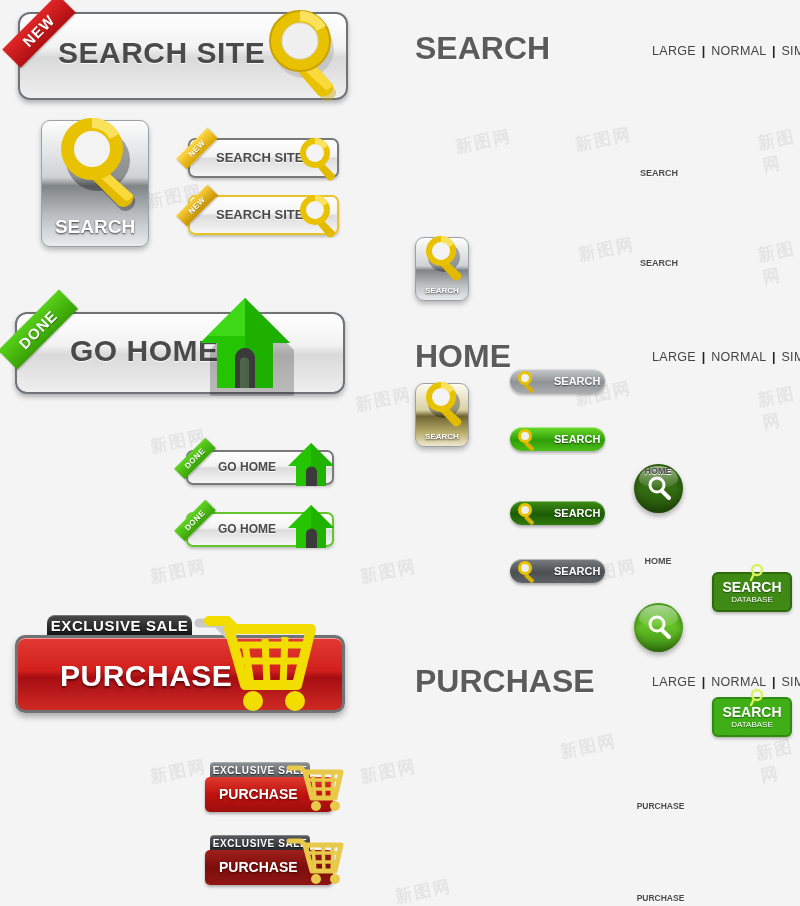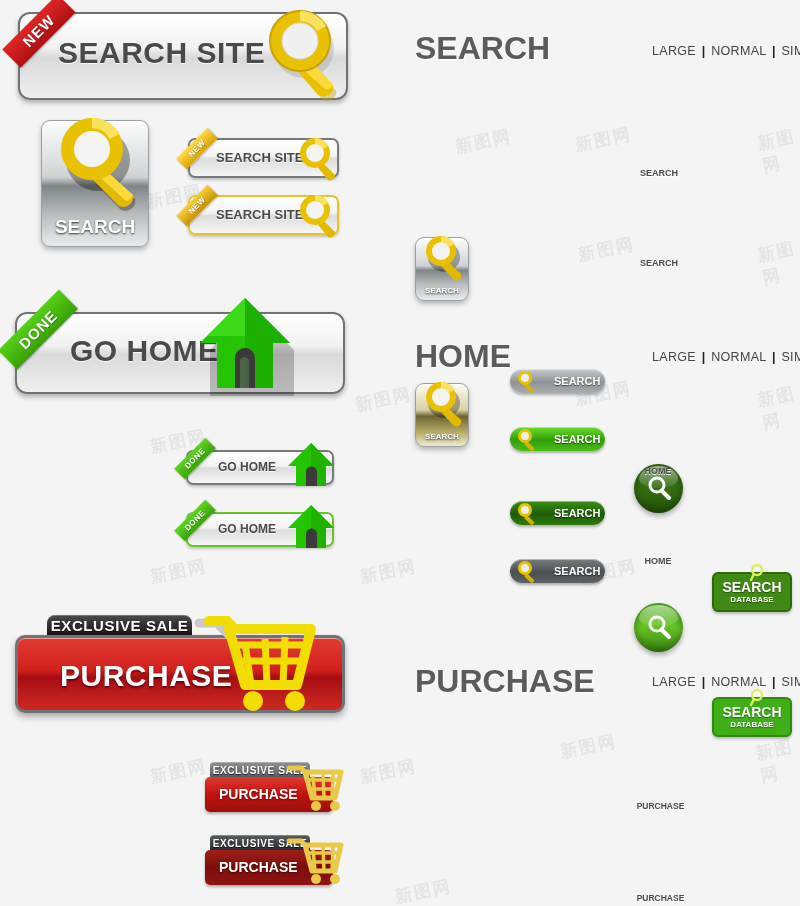--- a/index.html
+++ b/index.html
@@ -124,21 +124,21 @@
   }
 
   
   .flat{
     border-radius:6px;position:relative;text-align:center;
     display:flex;flex-direction:column;align-items:center;justify-content:center;
   }
   .flat-green-dk{background:#3f8a14;border:2px solid #2e6a0c;box-shadow:0 2px 3px rgba(0,0,0,.25);}
   .flat-green-br{background:#3fae17;border:2px solid #2f8a10;box-shadow:0 2px 3px rgba(0,0,0,.25);}
   .flat-t1{font-weight:bold;color:#fff;text-shadow:0 1px 1px rgba(0,0,0,.4);line-height:1;}
-  .flat-t2{font-weight:bold;color:#fff;text-shadow:0 1px 1px rgba(0,0,0,.4);line-height:1;}
+  .flat-t2{font-weight:normal;color:#fff;text-shadow:0 1px 1px rgba(0,0,0,.4);line-height:1;}
 
   
   .obar{
     border-radius:7px;position:relative;
     background:linear-gradient(180deg,#ffffff 0%,#f3f3f3 45%,#dcdcdc 52%,#f6f6f6 100%);
     box-shadow:0 2px 3px rgba(0,0,0,.22), inset 0 1px 0 #fff;
   }
   .obar-gray{border:2px solid #77797b;}
   .obar-gold{border:2px solid #e8c42a;}
   .obar-green{border:2px solid #63c52a;}

